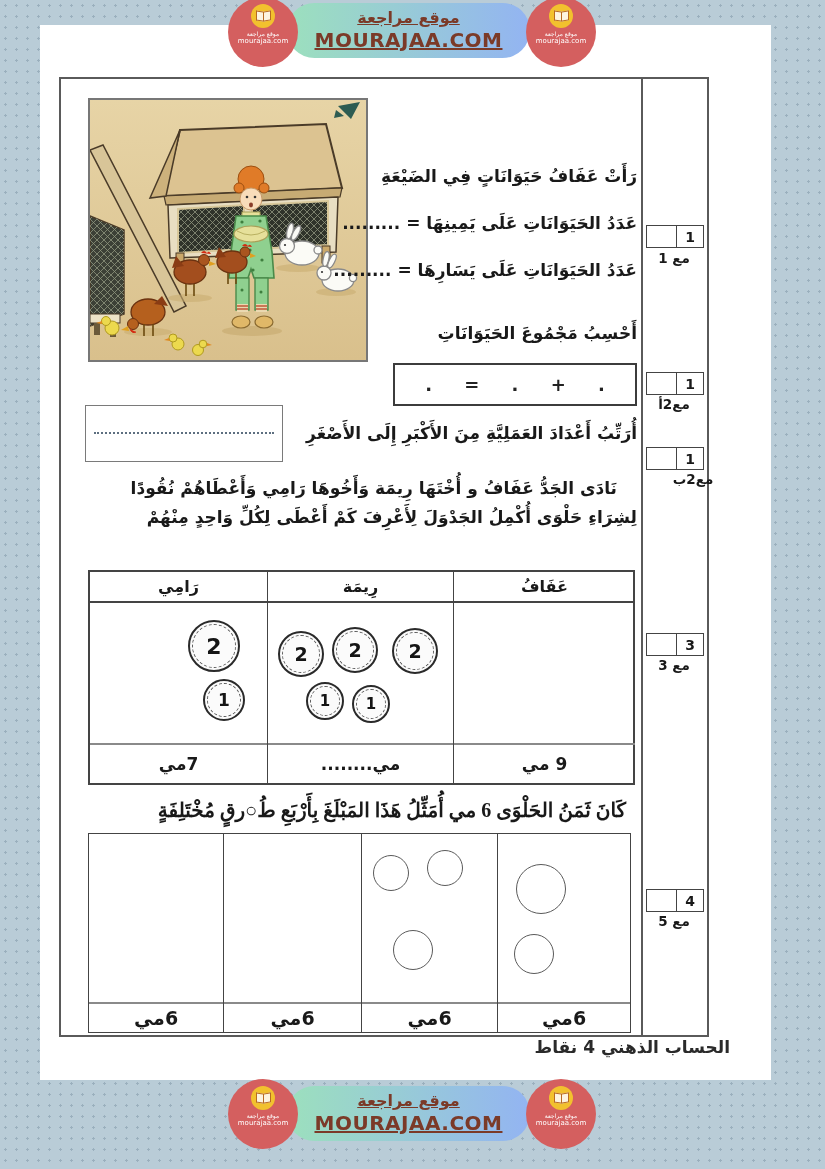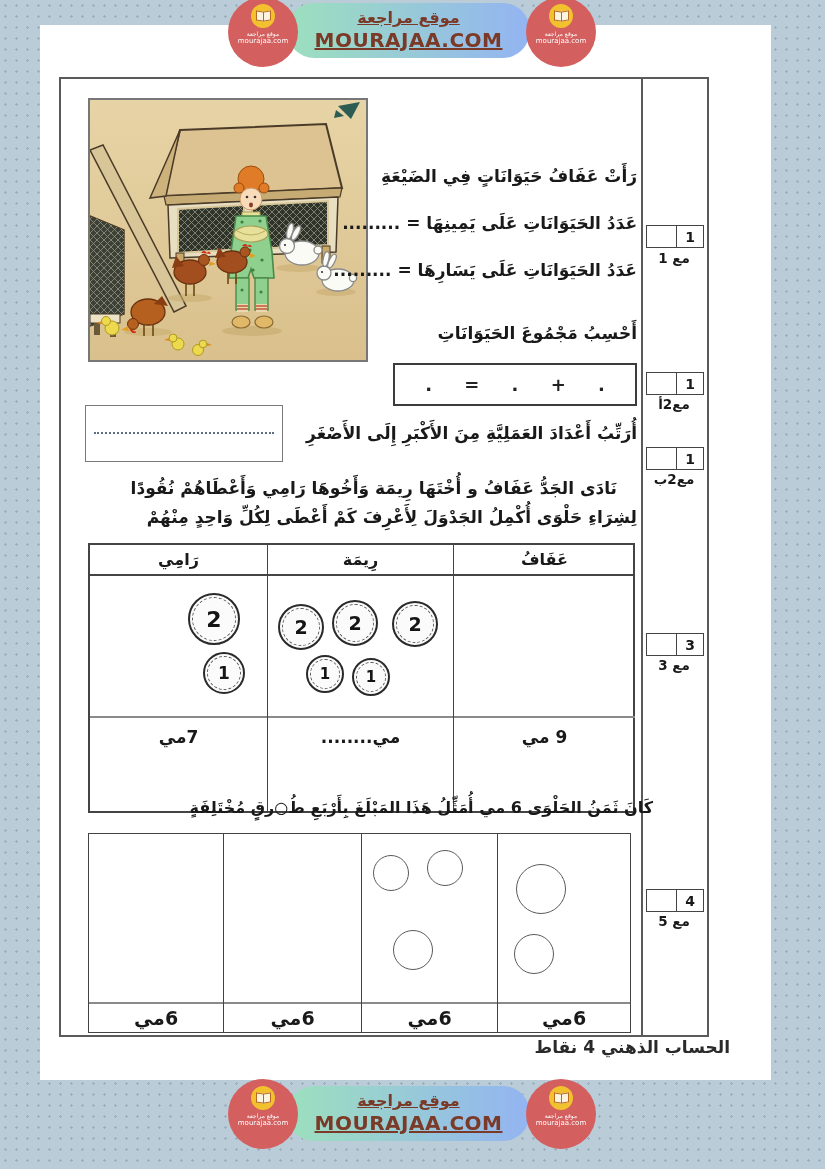--- a/index.html
+++ b/index.html
@@ -37,21 +37,21 @@
 
   
   .ar{position:absolute;direction:rtl;font-weight:bold;color:#191919;white-space:nowrap;font-size:17px;}
   .eqbox{position:absolute;left:393px;top:363px;width:244px;height:43px;border:2px solid #3c3c3c;
          display:flex;align-items:center;justify-content:center;box-sizing:border-box;}
   .eqbox span{direction:ltr;font-weight:bold;font-size:18px;word-spacing:26px;color:#222;}
   .dotbox{position:absolute;left:85px;top:405px;width:198px;height:57px;border:1.6px solid #7a7a7a;box-sizing:border-box;}
   .dotbox .dline{position:absolute;left:8px;right:8px;top:26px;border-bottom:2.4px dotted #5d6f80;}
 
   
-  .mtable{position:absolute;left:88px;top:543px;width:547px;height:270px;border:2px solid #444;box-sizing:border-box;}
+  .mtable{position:absolute;left:88px;top:570px;width:547px;height:215px;border:2px solid #444;box-sizing:border-box;}
   .mcol{position:absolute;top:0;height:100%;box-sizing:border-box;}
   .mcol.b{border-left:1.6px solid #444;}
   .mhead{height:29px;border-bottom:2px solid #444;display:flex;align-items:center;justify-content:center;
          font-weight:bold;font-size:16px;direction:rtl;color:#191919;}
   .mbody{position:relative;height:140px;}
   .mfoot{height:38px;border-top:2.6px solid #8a8a8a;display:flex;align-items:center;justify-content:center;
          font-weight:bold;font-size:17px;direction:rtl;color:#191919;}
   .coin{position:absolute;border-radius:50%;border:2.5px solid #2a2a2a;background:#fbfbfb;
         display:flex;align-items:center;justify-content:center;font-weight:bold;color:#151515;}
   .coin::before{content:"";position:absolute;inset:2px;border-radius:50%;border:1.6px dashed #5a5a5a;}
@@ -276,21 +276,21 @@
       <div class="mfoot">مي........</div>
     </div>
 
     <div class="mcol b" style="left:363px;width:182px;">
       <div class="mhead">عَفَافُ</div>
       <div class="mbody"></div>
       <div class="mfoot">9 مي</div>
     </div>
   </div>
 
-  <div class="ar" style="top:798px;right:172px;font-size:16px;">كَانَ ثَمَنُ الحَلْوَى 6 مي أُمَثِّلُ هَذَا المَبْلَغَ بِأَرْبَعِ طُ○رقٍ مُخْتَلِفَةٍ</div>
+  <div class="ar" style="top:798px;right:199px;font-size:20px;font-family:Liberation Serif, serif;">كَانَ ثَمَنُ الحَلْوَى 6 مي أُمَثِّلُ هَذَا المَبْلَغَ بِأَرْبَعِ طُ○رقٍ مُخْتَلِفَةٍ</div>
 
   <div class="wtable">
     <div class="wcol" style="left:0;width:134px;">
       <div class="wbody"></div>
       <div class="wfoot">6مي</div>
     </div>
     <div class="wcol b" style="left:134px;width:138px;">
       <div class="wbody"></div>
       <div class="wfoot">6مي</div>
     </div>
@@ -322,21 +322,21 @@
   <div class="gbox" style="top:372px;">
     <span class="gl"></span>
     <span class="gr">1</span>
   </div>
   <div class="glabel" style="top:396px;">مع2أ</div>
 
   <div class="gbox" style="top:447px;">
     <span class="gl"></span>
     <span class="gr">1</span>
   </div>
-  <div class="glabel" style="top:471px;">مع2ب</div>
+  <div class="glabel" style="top:471px;padding-left:19px;">مع2ب</div>
 
   <div class="gbox" style="top:633px;">
     <span class="gl"></span>
     <span class="gr">3</span>
   </div>
   <div class="glabel" style="top:657px;">مع 3</div>
 
   <div class="gbox" style="top:889px;">
     <span class="gl"></span>
     <span class="gr">4</span>

